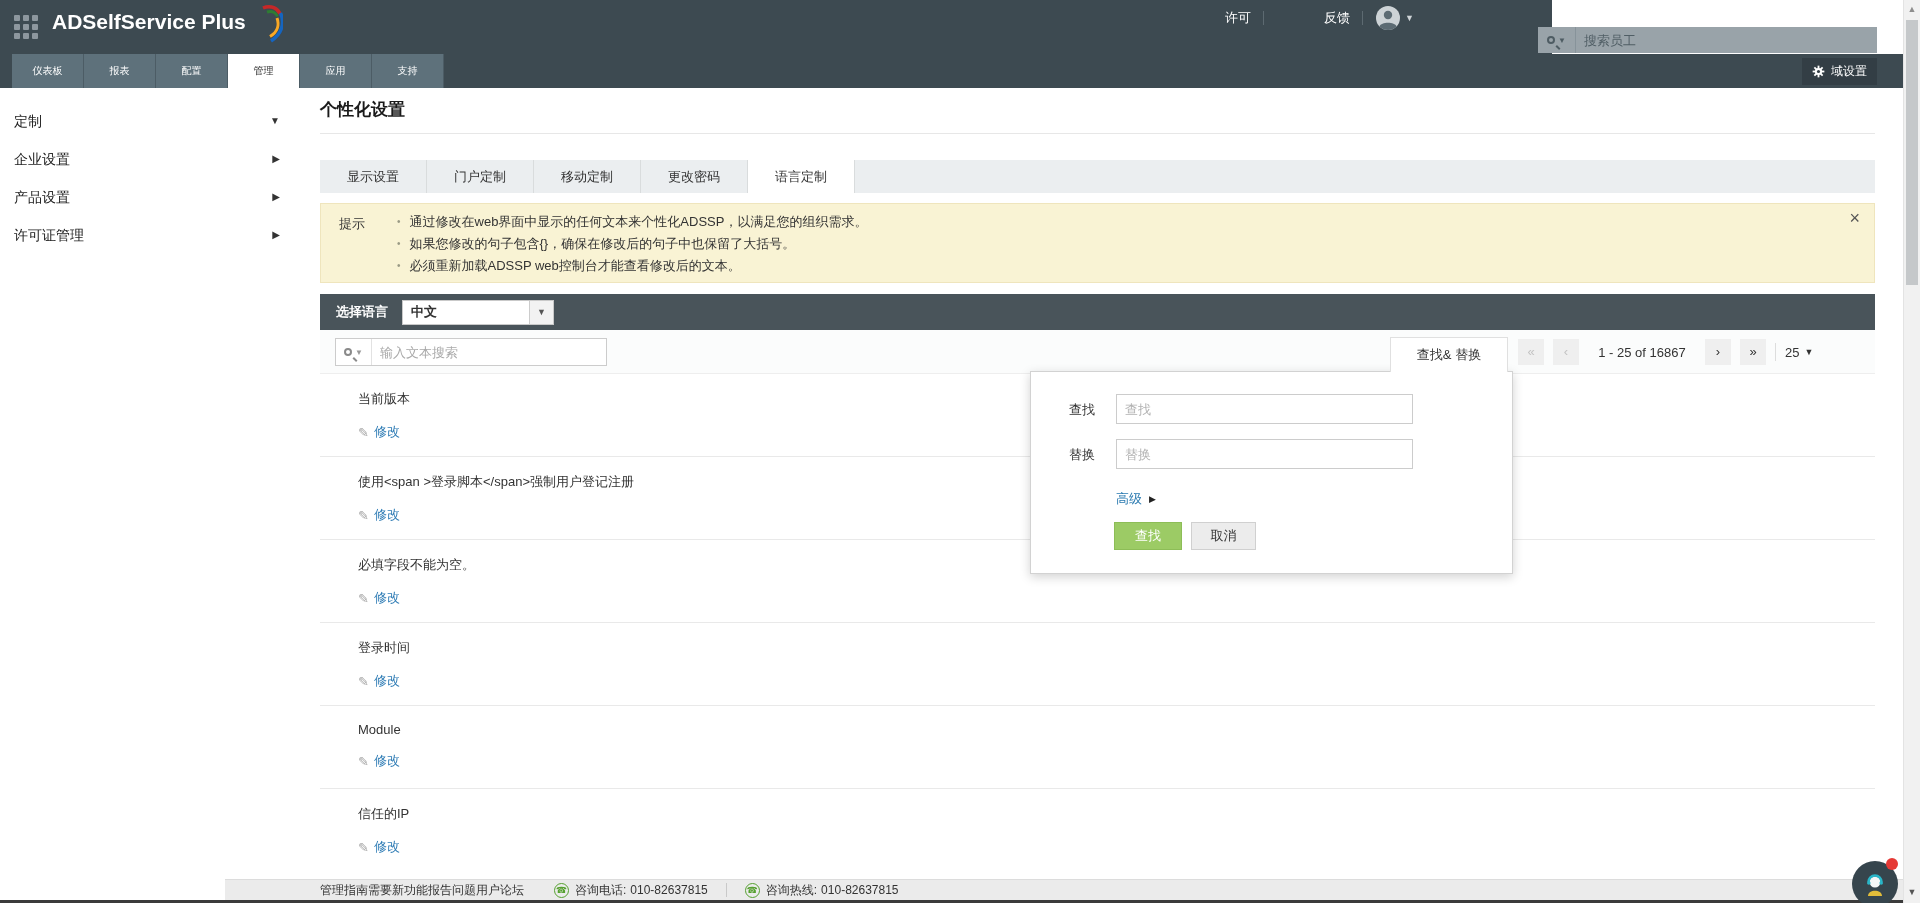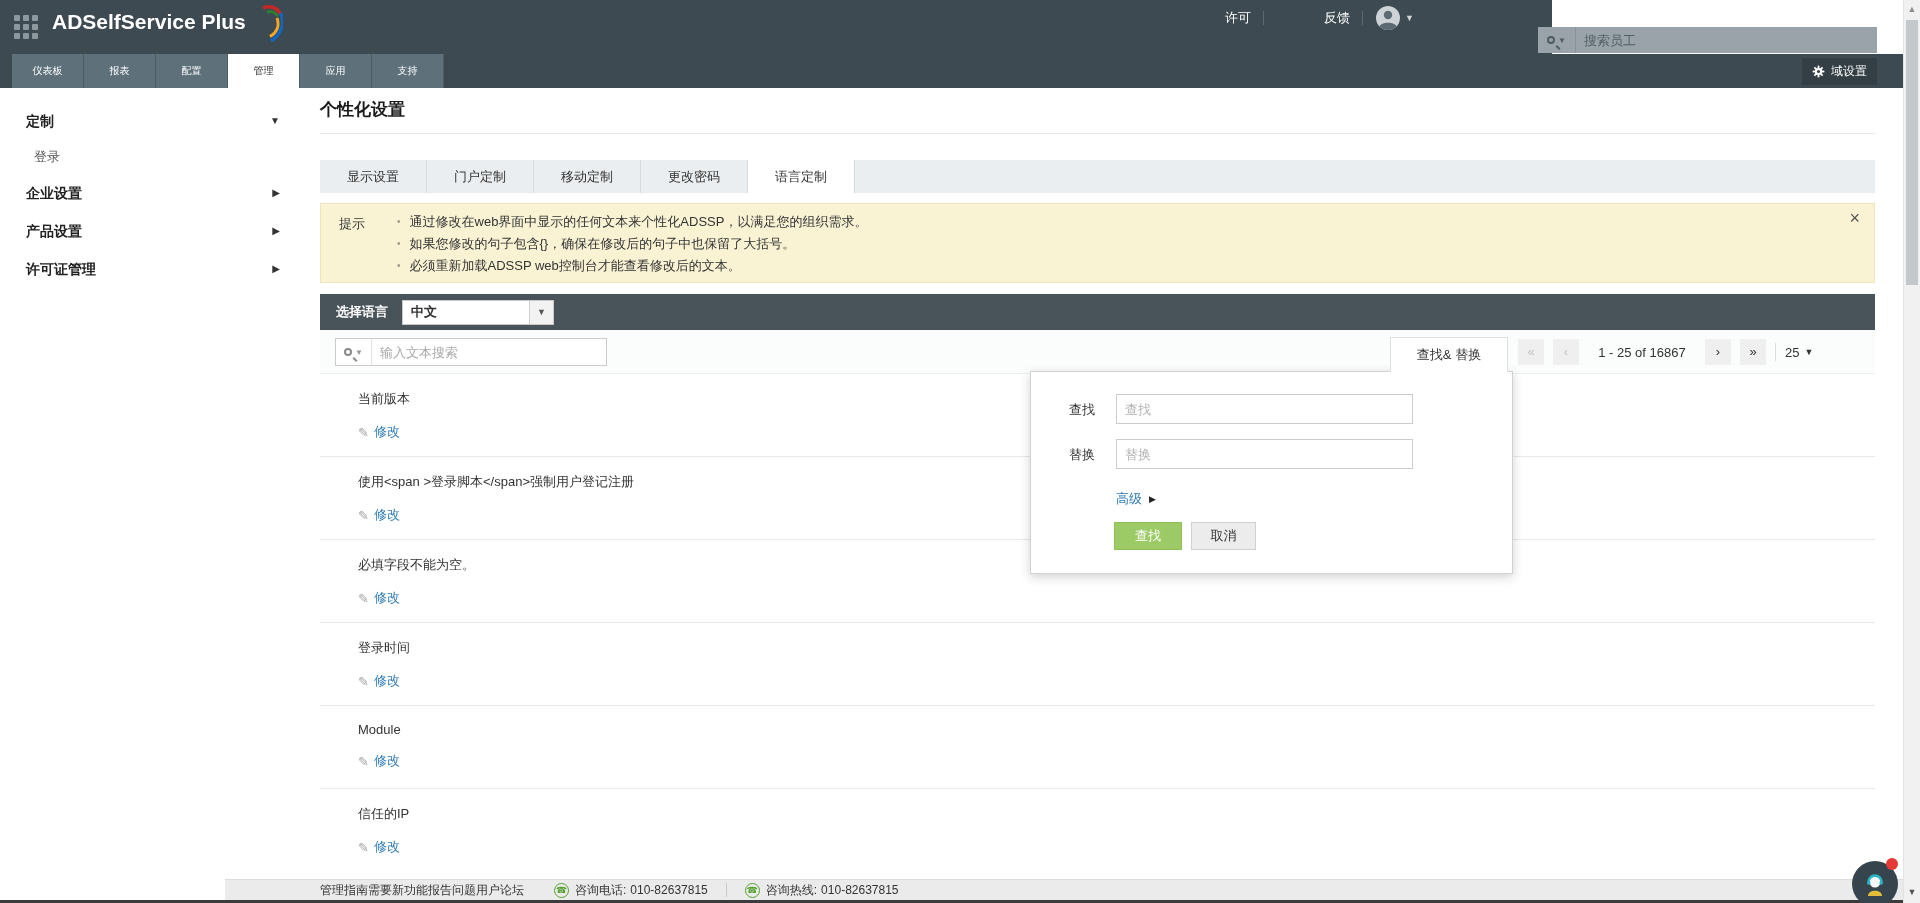--- a/index.html
+++ b/index.html
@@ -36,22 +36,22 @@
   .nav{position:absolute;left:0;top:54px;width:1920px;height:34px;background:#3d4a51;
     display:flex;padding-left:12px;}
   .nav-tab{width:72px;height:41px;line-height:34px;text-align:center;color:#fff;font-size:10px;
     background:#5e717b;border-right:1px solid #4c5c65;cursor:pointer;}
   .nav-tab.active{background:#fff;color:#333;}
   .domain-btn{position:absolute;right:43px;top:58px;height:27px;background:#333e45;color:#fff;
     font-size:12px;display:flex;align-items:center;gap:6px;padding:0 10px;cursor:pointer;}
 
   
   .sidebar{position:absolute;left:0;top:88px;width:300px;height:792px;background:#fff;padding-top:14px;}
-  .side-group{position:relative;height:38px;line-height:38px;padding-left:26px;font-size:14px;
-    font-weight:bold;color:#222;cursor:pointer;}
+  .side-group{position:relative;height:38px;line-height:38px;padding-left:14px;font-size:14px;
+    font-weight:normal;color:#222;cursor:pointer;}
   .side-caret{position:absolute;right:20px;top:0;font-size:10px;color:#333;}
   .side-sub{height:34px;line-height:34px;padding-left:34px;font-size:13px;color:#555;cursor:pointer;}
   .side-sub.selected{background:#e4e4e4;border-left:5px solid #7cb342;padding-left:29px;color:#444;}
 
   
   .main{position:absolute;left:300px;top:88px;width:1603px;height:792px;background:#fff;}
   .page-title{position:absolute;left:20px;top:10px;font-size:17px;font-weight:bold;color:#1a1a1a;}
   .title-rule{position:absolute;left:20px;right:28px;top:45px;height:1px;background:#e7e7e7;}
   .tabstrip{position:absolute;left:20px;right:28px;top:72px;height:33px;background:#ebeef0;display:flex;}
   .ctab{padding:0 27px;line-height:33px;font-size:13px;color:#333;border-right:1px solid #d9dcdd;cursor:pointer;}
@@ -213,23 +213,20 @@
     <circle cx="10" cy="10" r="2.4" fill="#333e45"></circle>
   </svg>
   <span>域设置</span>
 </div>
 
 <div class="sidebar">
   <div class="side-group">
     <span>定制</span>
     <span class="side-caret">▼</span>
   </div>
-  <div class="side-sub">
-    <span>登录</span>
-  </div>
   <div class="side-group">
     <span>企业设置</span>
     <span class="side-caret">▶</span>
   </div>
   <div class="side-group">
     <span>产品设置</span>
     <span class="side-caret">▶</span>
   </div>
   <div class="side-group">
     <span>许可证管理</span>

